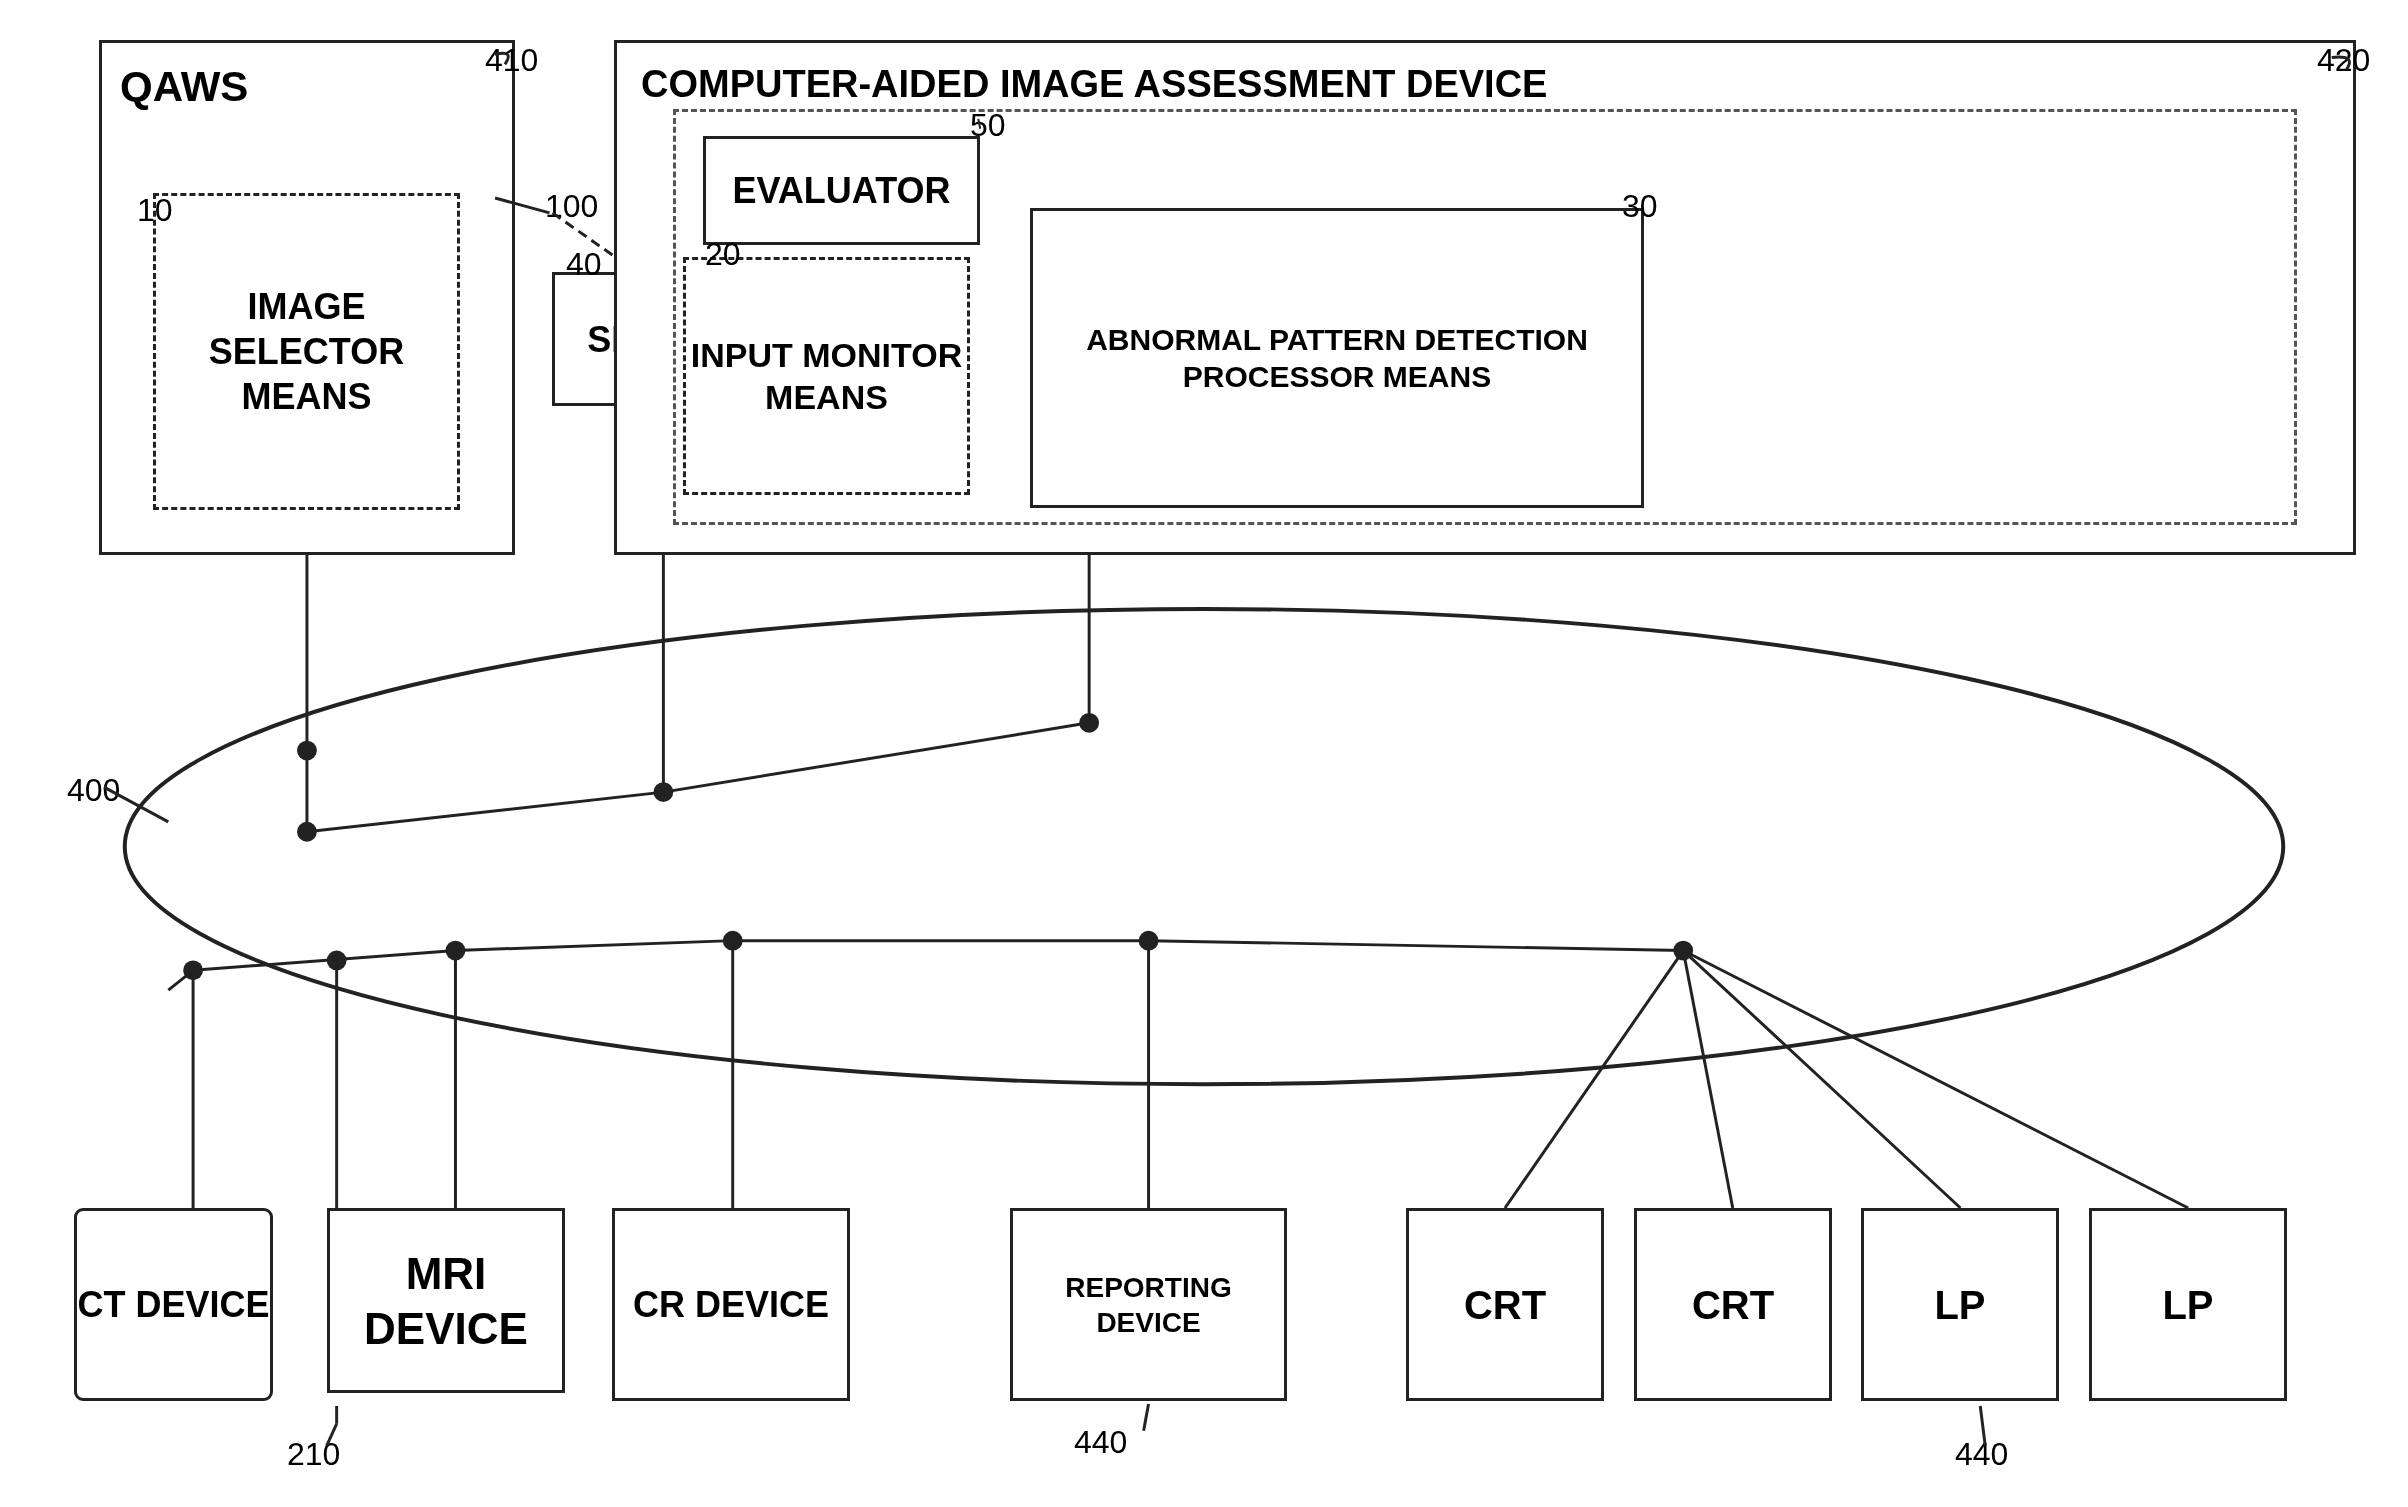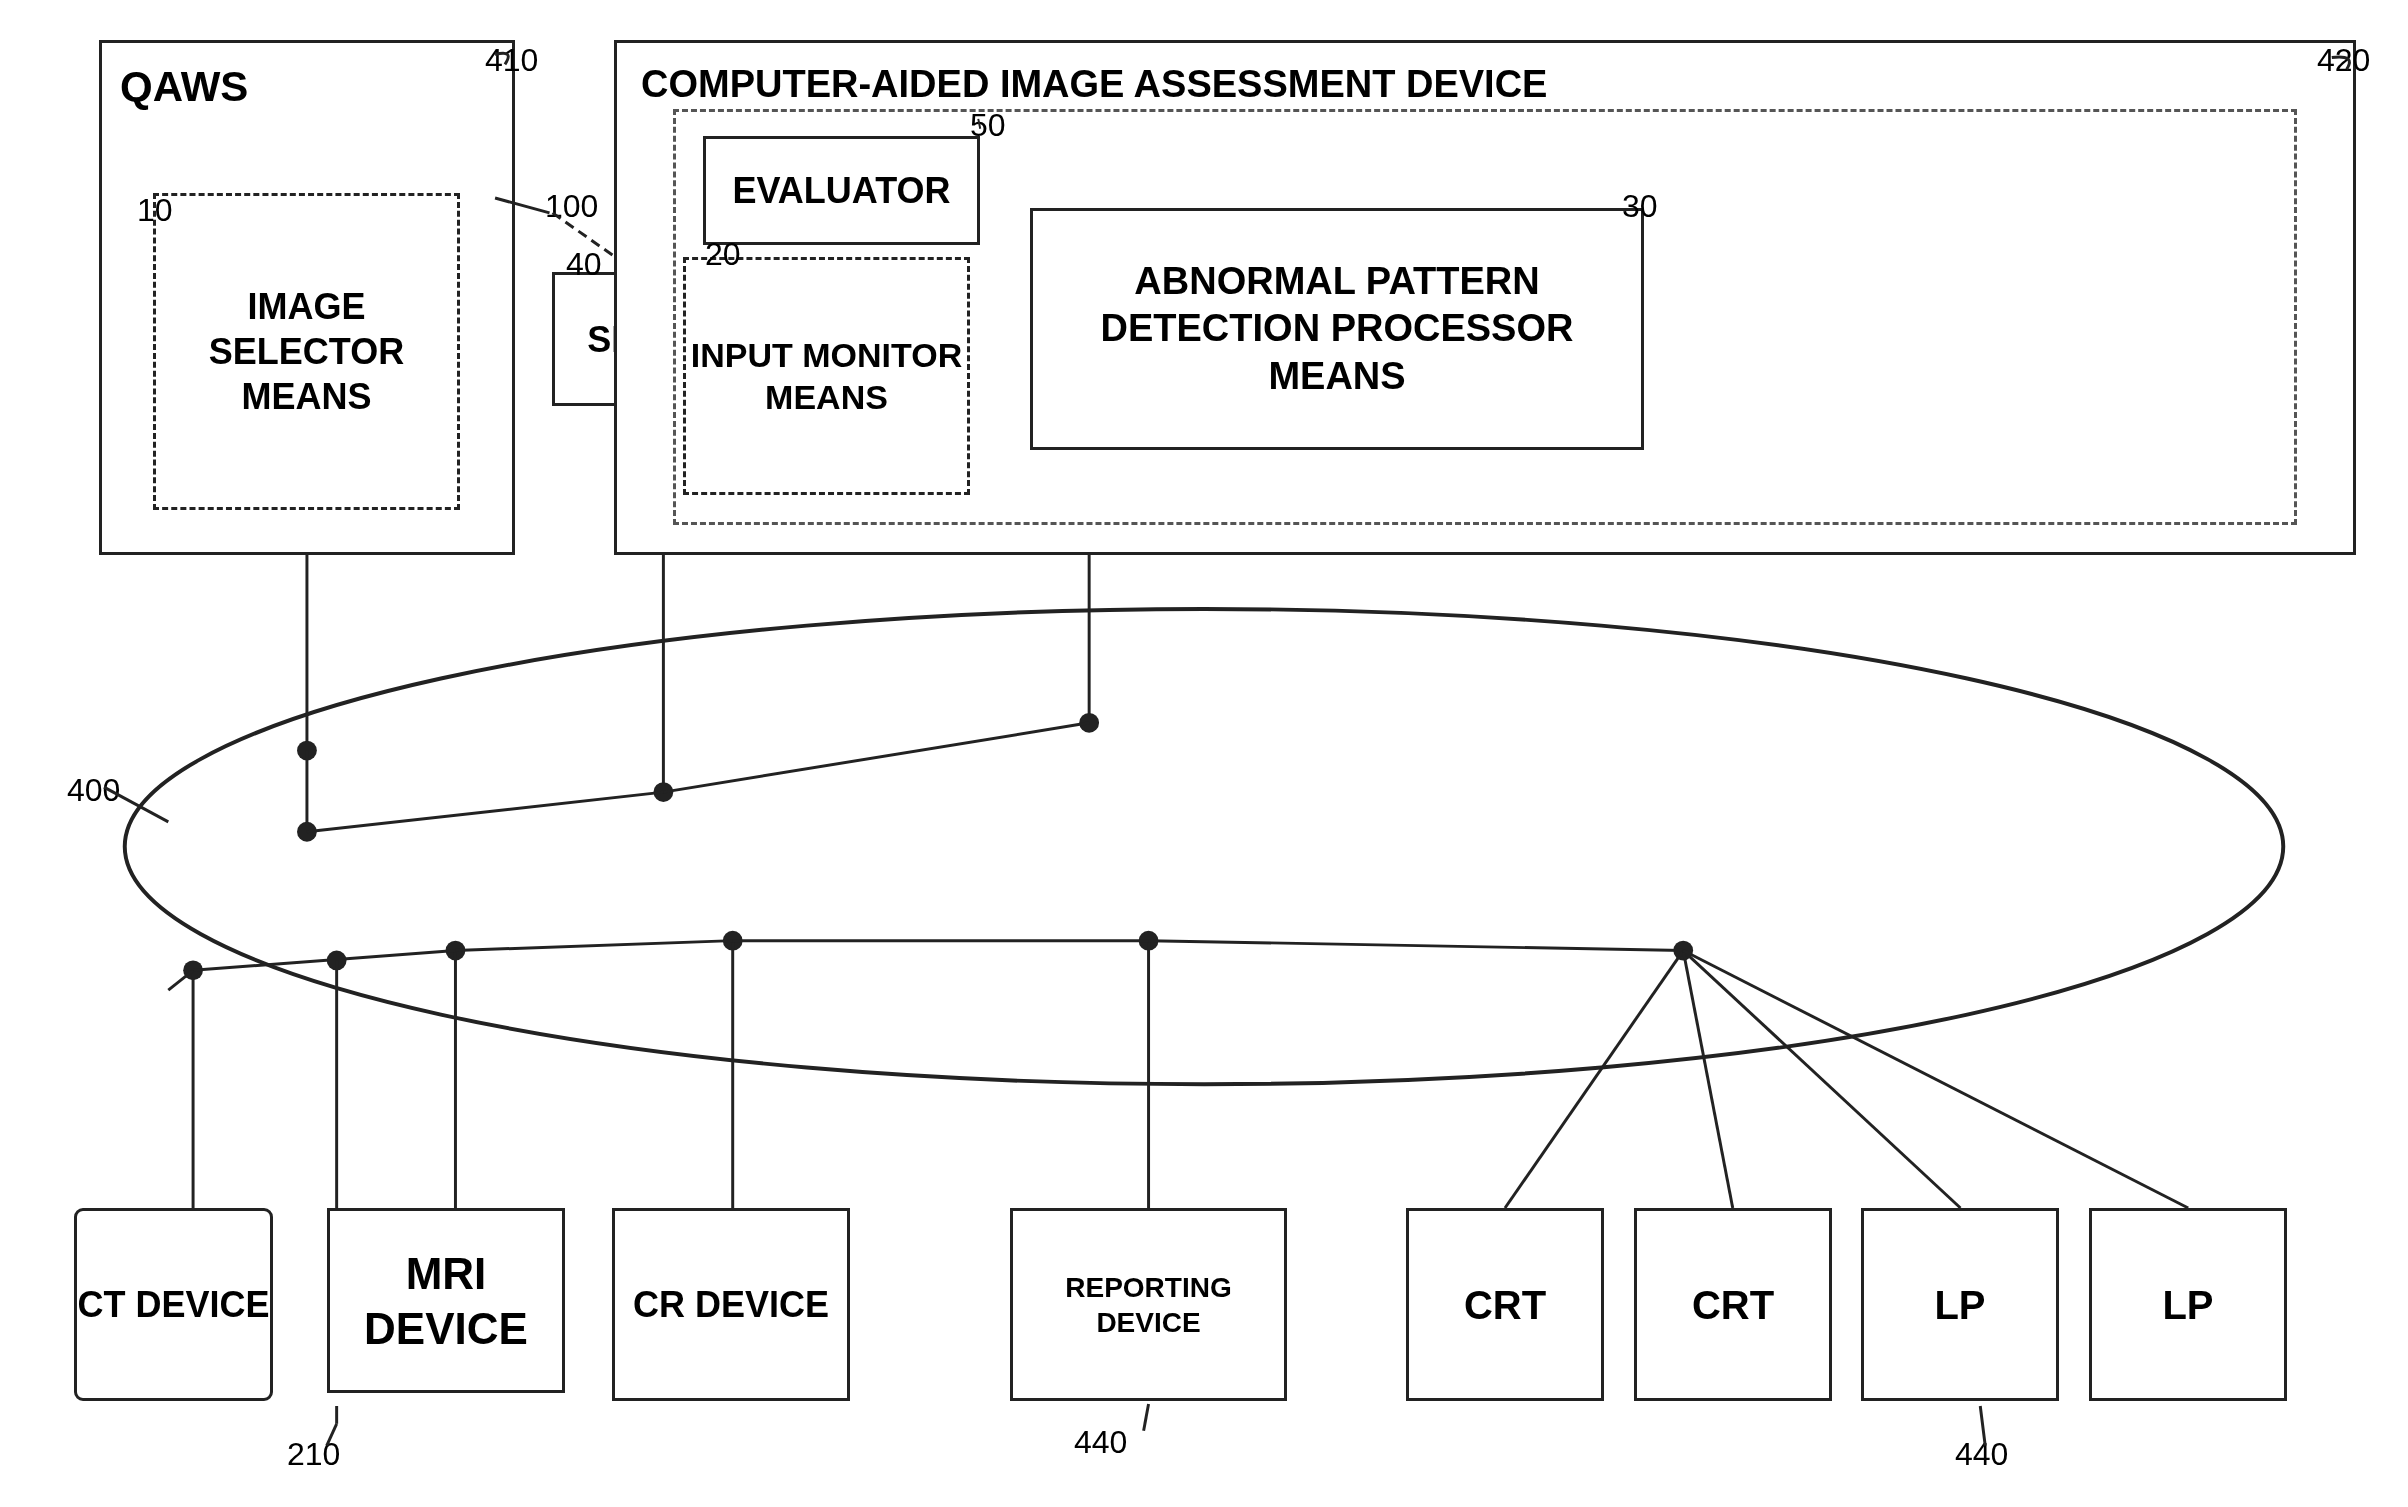--- a/index.html
+++ b/index.html
@@ -124,21 +124,21 @@
   </div>
 
   <div class="box" style="left:703px; top:129px; width:277px; height:109px; font-size:36px;margin-top:7px;">
     <span>EVALUATOR</span>
   </div>
 
   <div class="box box-dashed" style="left:683px; top:257px; width:287px; height:238px; font-size:34px;">
     <span>INPUT MONITOR MEANS</span>
   </div>
 
-  <div class="box" style="left:1030px; top:208px; width:614px; height:242px; font-size:38px;">
+  <div class="box" style="left:1030px; top:208px; width:614px; height:300px; font-size:30px;">
     <span>ABNORMAL PATTERN DETECTION PROCESSOR MEANS</span>
   </div>
 
   <div class="box" style="left:74px; top:1208px; width:199px; height:193px; font-size:36px;border-radius:9px;">
     <span>CT DEVICE</span>
   </div>
 
   <div class="box" style="left:327px; top:1208px; width:238px; height:185px; font-size:44px;justify-content:center;">
     <span>MRI DEVICE</span>
   </div>

